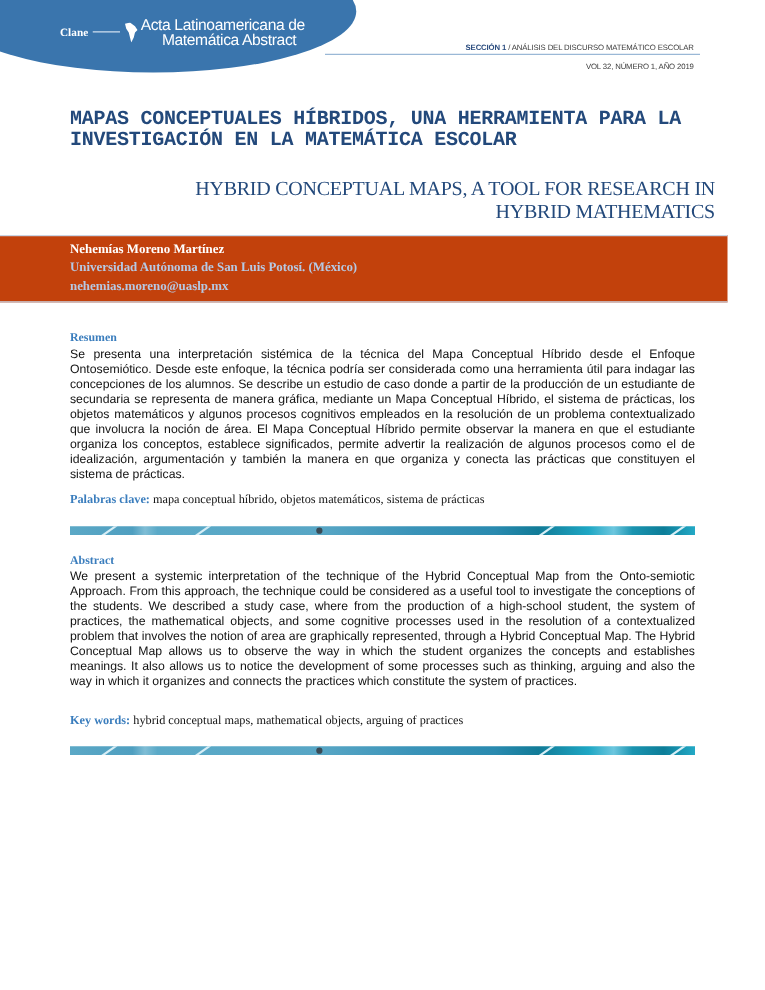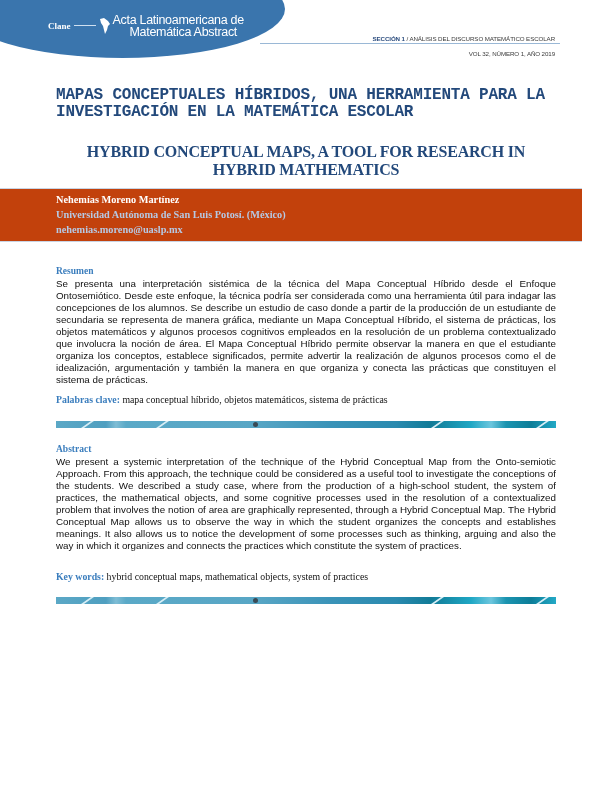--- a/index.html
+++ b/index.html
@@ -33,22 +33,22 @@
   .vol-line {
     position: absolute; right: 57px; top: 50px;
     font-family: "Liberation Sans", sans-serif; font-size: 6.2px; color: #3a3a3a; letter-spacing: -0.1px;
   }
   .title-es {
     position: absolute; left: 56px; top: 87px; width: 510px;
     font-family: Liberation Mono, monospace; font-weight: bold; font-size: 16px; line-height: 17px;
     color: #23497b; letter-spacing: -0.2px;
   }
   .title-en {
-    position: absolute; left: 40px; top: 143px; width: 532px; text-align: center;
-    font-family: "Liberation Serif", serif; font-weight: bold; font-size: 16px; line-height: 18px;
+    position: absolute; left: 40px; top: 143px; width: 532px; text-align: right;
+    font-family: "Liberation Serif", serif; font-weight: normal; font-size: 16px; line-height: 18px;
     color: #23497b; letter-spacing: -0.2px;
   }
   .author-band {
     position: absolute; left: 0; top: 188px; width: 582px; height: 52px;
     background: #c2410c; border-top: 1px solid #c9d4e4; border-bottom: 1px solid #c9d4e4;
   }
   .author-band .row { position: absolute; left: 56px; font-family: "Liberation Serif", serif; font-weight: bold; font-size: 10.3px; }
   .author-name { top: 5px; color: #ffffff; }
   .author-affil { top: 20px; color: #b6c9e4; }
   .author-email { top: 35px; color: #b6c9e4; }
@@ -123,21 +123,21 @@
   <span class="slash" style="left:30px;"></span>
   <span class="slash" style="left:105px;"></span>
   <span class="dot"></span>
   <span class="slash" style="left:380px;"></span>
   <span class="slash" style="left:485px;"></span>
 </div>
 
 <div class="block-label" style="top:444px;">Abstract</div>
 <div class="para" style="top:456px;">We present a systemic interpretation of the technique of the Hybrid Conceptual Map from the Onto-semiotic Approach. From this approach, the technique could be considered as a useful tool to investigate the conceptions of the students. We described a study case, where from the production of a high-school student, the system of practices, the mathematical objects, and some cognitive processes used in the resolution of a contextualized problem that involves the notion of area are graphically represented, through a Hybrid Conceptual Map. The Hybrid Conceptual Map allows us to observe the way in which the student organizes the concepts and establishes meanings. It also allows us to notice the development of some processes such as thinking, arguing and also the way in which it organizes and connects the practices which constitute the system of practices.</div>
 <div class="kw" style="top:571px;">
-  <span class="lbl">Key words:</span><span> hybrid conceptual maps, mathematical objects, system of practices</span>
+  <span class="lbl">Key words:</span><span> hybrid conceptual maps, mathematical objects, arguing of practices</span>
 </div>
 <div class="stripe" style="top:597px;">
   <span class="slash" style="left:30px;"></span>
   <span class="slash" style="left:105px;"></span>
   <span class="dot"></span>
   <span class="slash" style="left:380px;"></span>
   <span class="slash" style="left:485px;"></span>
 </div>
 
 <div class="page-box">

